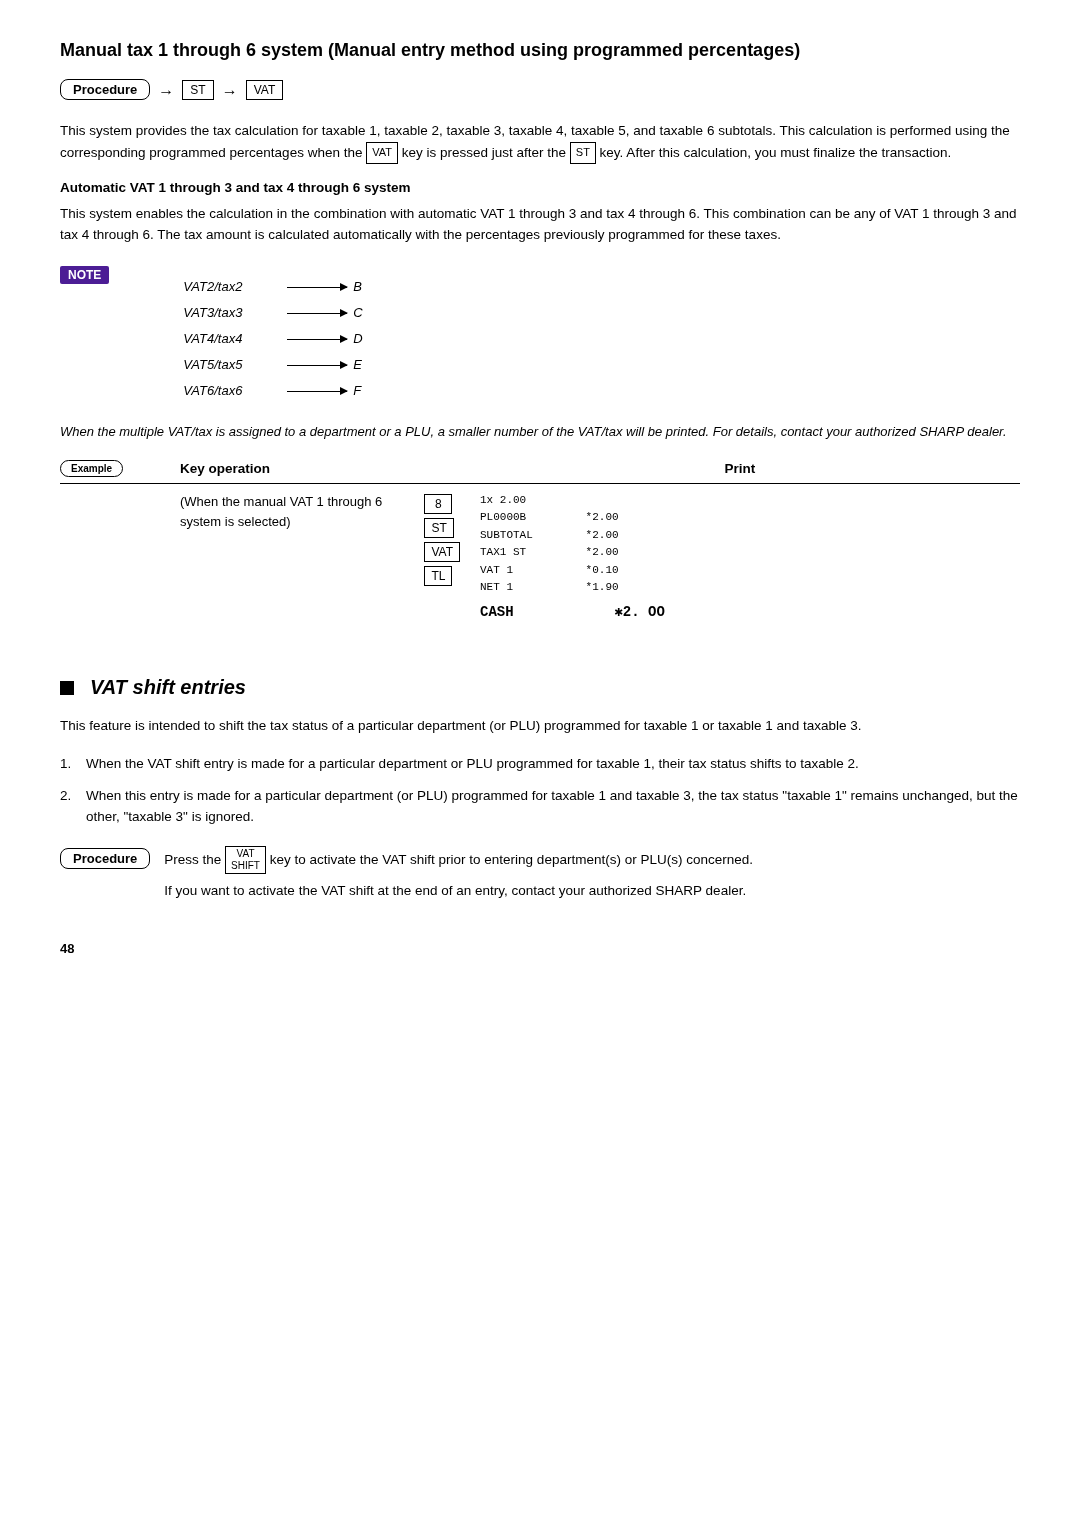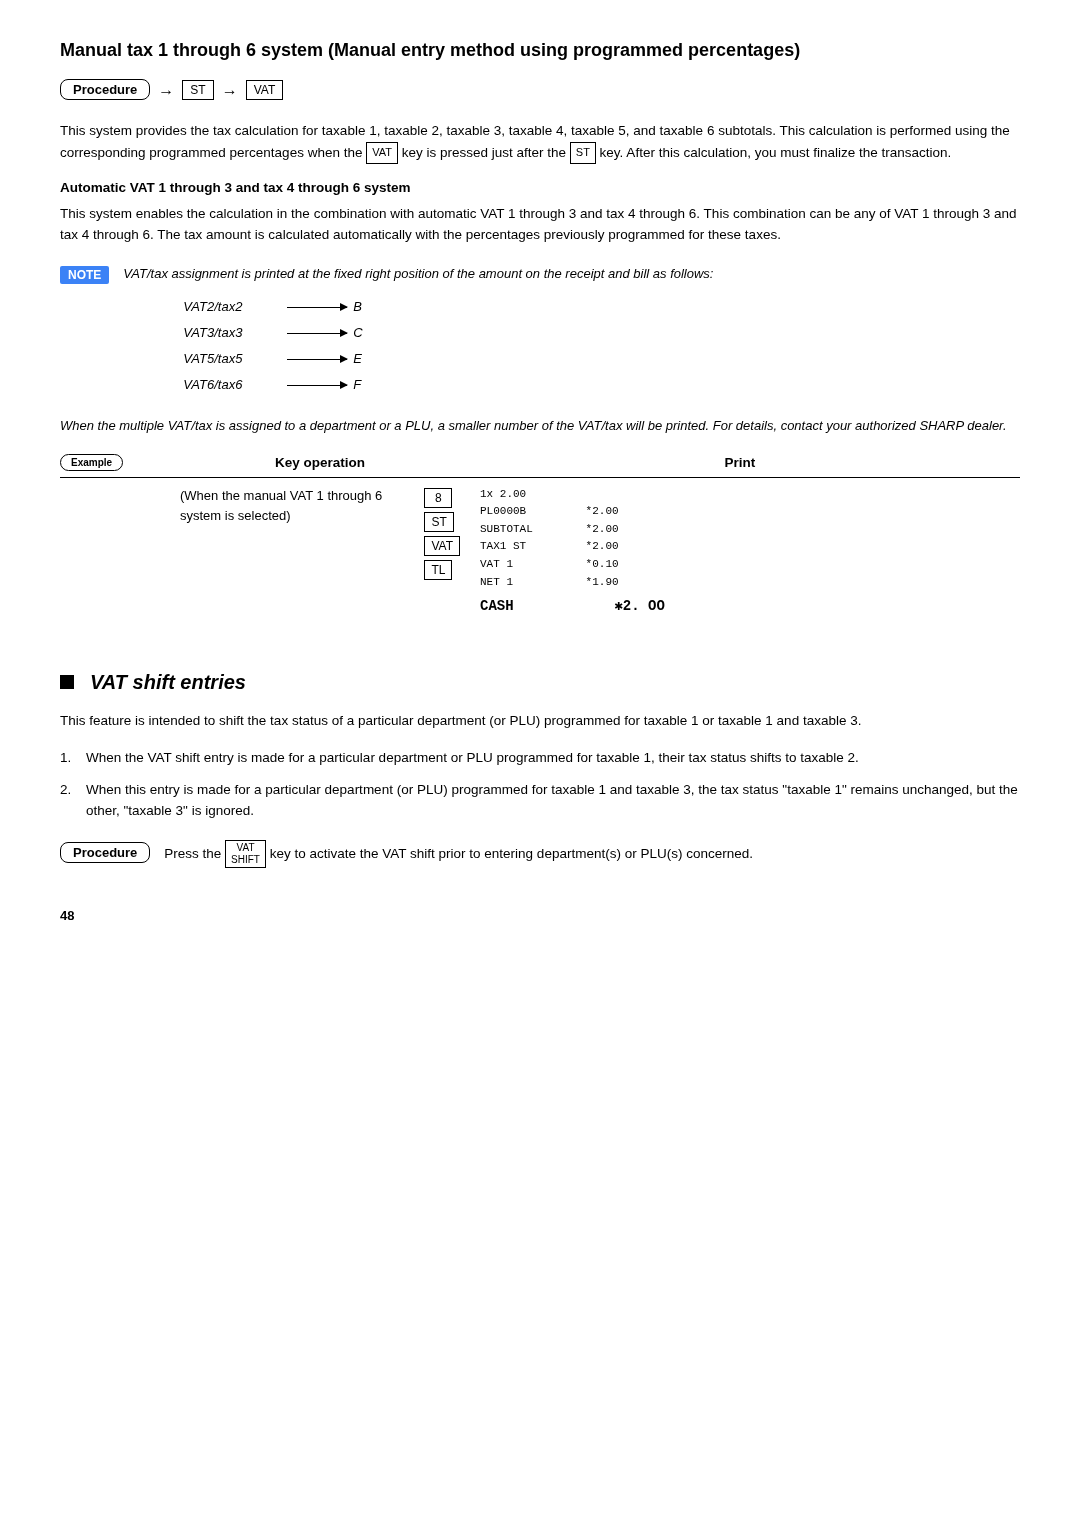--- a/index.html
+++ b/index.html
@@ -50,21 +50,21 @@
       font-size: 13.5px;
       margin-bottom: 8px;
     }
     .note-block {
       display: flex;
       gap: 14px;
       margin: 18px 0 10px 0;
       align-items: flex-start;
     }
     .note-badge {
-      background: #3b82f6;
+      background: #4c1d95;
       color: #fff;
       font-weight: bold;
       font-size: 12px;
       padding: 2px 8px;
       border-radius: 2px;
       white-space: nowrap;
       margin-top: 2px;
     }
     .note-text {
       font-size: 13px;
@@ -251,35 +251,41 @@
 <p class="body-text">
   This system provides the tax calculation for taxable 1, taxable 2, taxable 3, taxable 4, taxable 5, and taxable 6 subtotals. This calculation is performed using the corresponding programmed percentages when the <span class="vat-key-inline">VAT</span> key is pressed just after the <span class="st-key-inline">ST</span> key. After this calculation, you must finalize the transaction.
 </p>
 
 <div class="sub-heading">Automatic VAT 1 through 3 and tax 4 through 6 system</div>
 <p class="body-text">This system enables the calculation in the combination with automatic VAT 1 through 3 and tax 4 through 6. This combination can be any of VAT 1 through 3 and tax 4 through 6. The tax amount is calculated automatically with the percentages previously programmed for these taxes.</p>
 
 <div class="note-block">
   <span class="note-badge">NOTE</span>
   <div>
-    <div class="note-text">VAT/tax assignment is printed at the fixed right position of the amount on the receipt and bill as follows:</div>
     <div class="vat-map">
       <div class="vat-map-row">
         <span class="vat-map-label">VAT2/tax2</span>
         <span class="vat-map-arrow">
             <span class="long-arrow"></span>
           </span>
         <span>B</span>
       </div>
       <div class="vat-map-row">
         <span class="vat-map-label">VAT3/tax3</span>
         <span class="vat-map-arrow">
             <span class="long-arrow"></span>
           </span>
         <span>C</span>
+      </div>
+      <div class="vat-map-row">
+        <span class="vat-map-label">VAT4/tax4</span>
+        <span class="vat-map-arrow">
+            <span class="long-arrow"></span>
+          </span>
+        <span>D</span>
       </div>
       <div class="vat-map-row">
         <span class="vat-map-label">VAT5/tax5</span>
         <span class="vat-map-arrow">
             <span class="long-arrow"></span>
           </span>
         <span>E</span>
       </div>
       <div class="vat-map-row">
         <span class="vat-map-label">VAT6/tax6</span>
@@ -292,21 +298,21 @@
   </div>
 </div>
 
 <p class="caption-italic">When the multiple VAT/tax is assigned to a department or a PLU, a smaller number of the VAT/tax will be printed. For details, contact your authorized SHARP dealer.</p>
 
 <div class="example-section">
   <table class="example-table">
     <thead>
       <tr>
         <th class="col-example top-border" style="border-top:none; border-bottom: 1.5px solid #000;"><span class="example-badge">Example</span></th>
-        <th class="col-keyop" style="border-bottom: 1.5px solid #000; text-align:center;">Key operation</th>
+        <th class="col-keyop" style="border-bottom: 1.5px solid #000; text-align:left;">Key operation</th>
         <th class="col-print" style="border-bottom: 1.5px solid #000; text-align:center;">Print</th>
       </tr>
     </thead>
     <tbody>
       <tr>
         <td class="col-example" style="vertical-align:top; padding-top:10px;"></td>
         <td class="col-keyop" style="vertical-align:top; padding-top:8px;">
           <div style="display:flex; gap:16px; align-items:flex-start;">
             <div style="font-size:13px; line-height:1.6;">(When the manual VAT 1 through 6 system is selected)</div>
             <div class="key-col" style="margin-top:2px;">
@@ -346,16 +352,17 @@
   <div class="list-item">
     <span class="list-num">2.</span>
     <span>When this entry is made for a particular department (or PLU) programmed for taxable 1 and taxable 3, the tax status "taxable 1" remains unchanged, but the other, "taxable 3" is ignored.</span>
   </div>
 </div>
 
 <div class="procedure-row2">
   <span class="procedure-badge" style="margin-top:2px;">Procedure</span>
   <div class="procedure-text">
     <div>Press the <span class="vat-shift-key-inline" style="font-size:10px; line-height:1.2; display:inline-block; vertical-align:middle; text-align:center;">VAT<br>SHIFT</span> key to activate the VAT shift prior to entering department(s) or PLU(s) concerned.</div>
+    <div style="margin-top:6px;">If you want to activate the VAT shift at the end of an entry, contact your authorized SHARP dealer.</div>
   </div>
 </div>
 
 <div class="page-number">48</div>
 
 </body></html>

